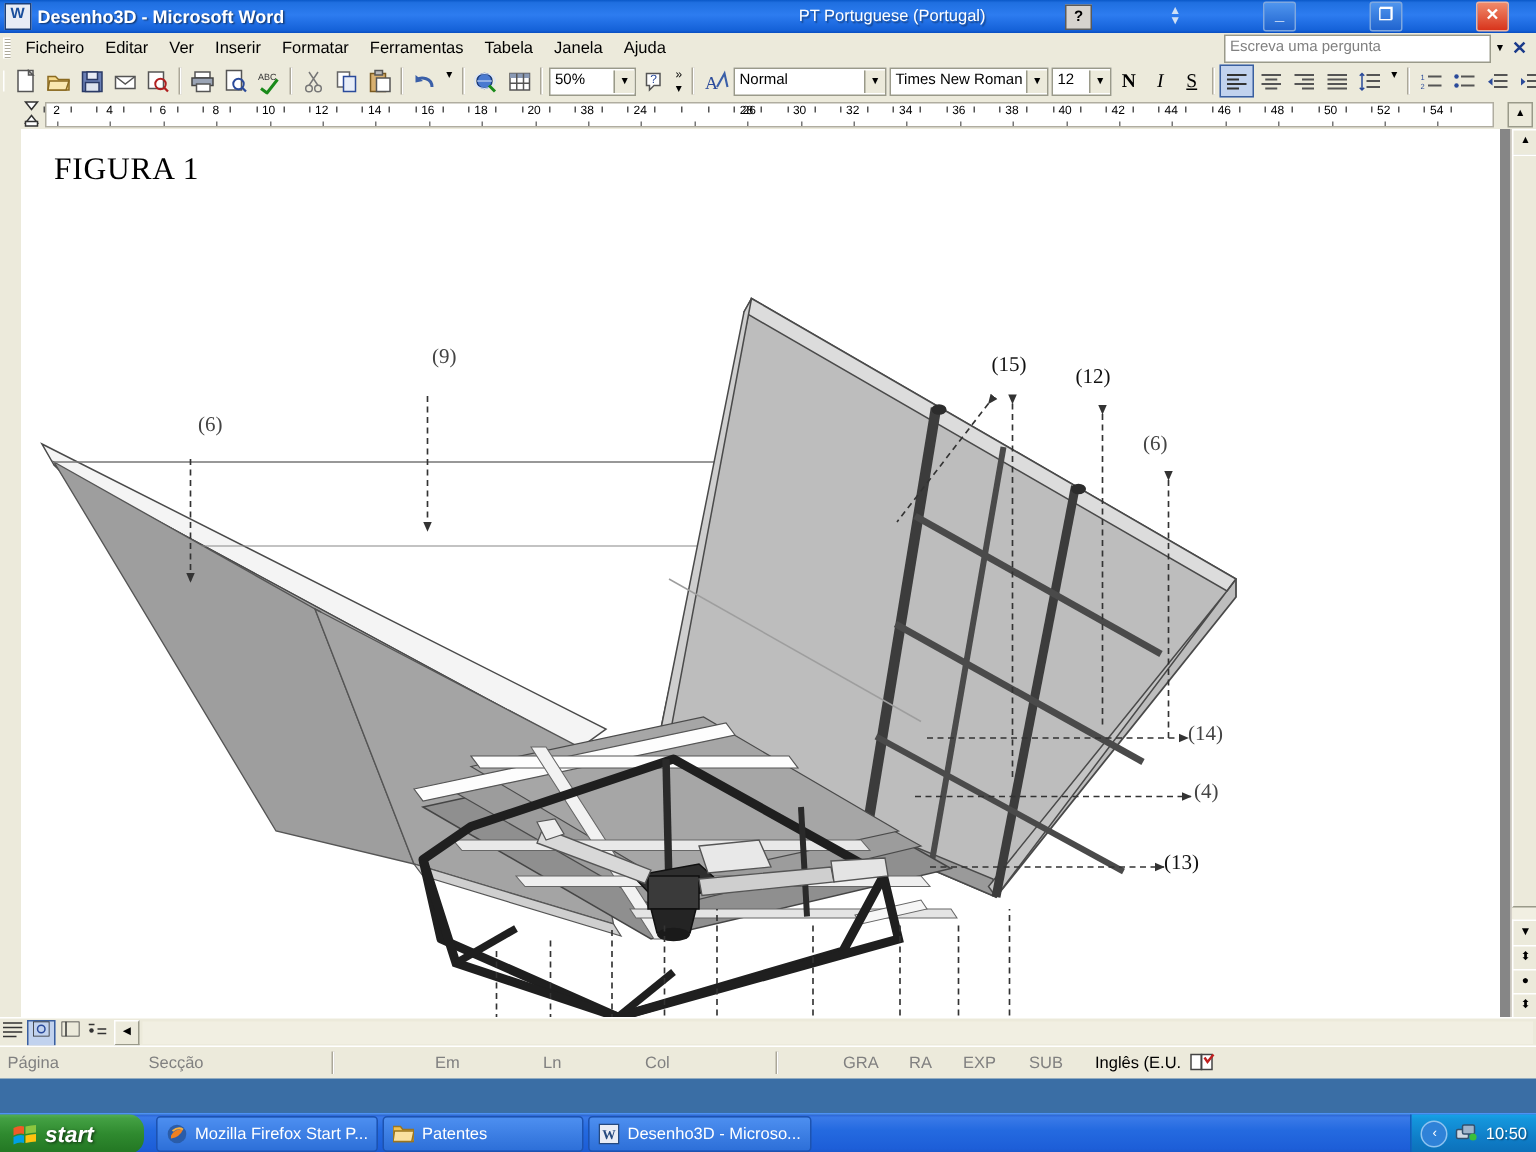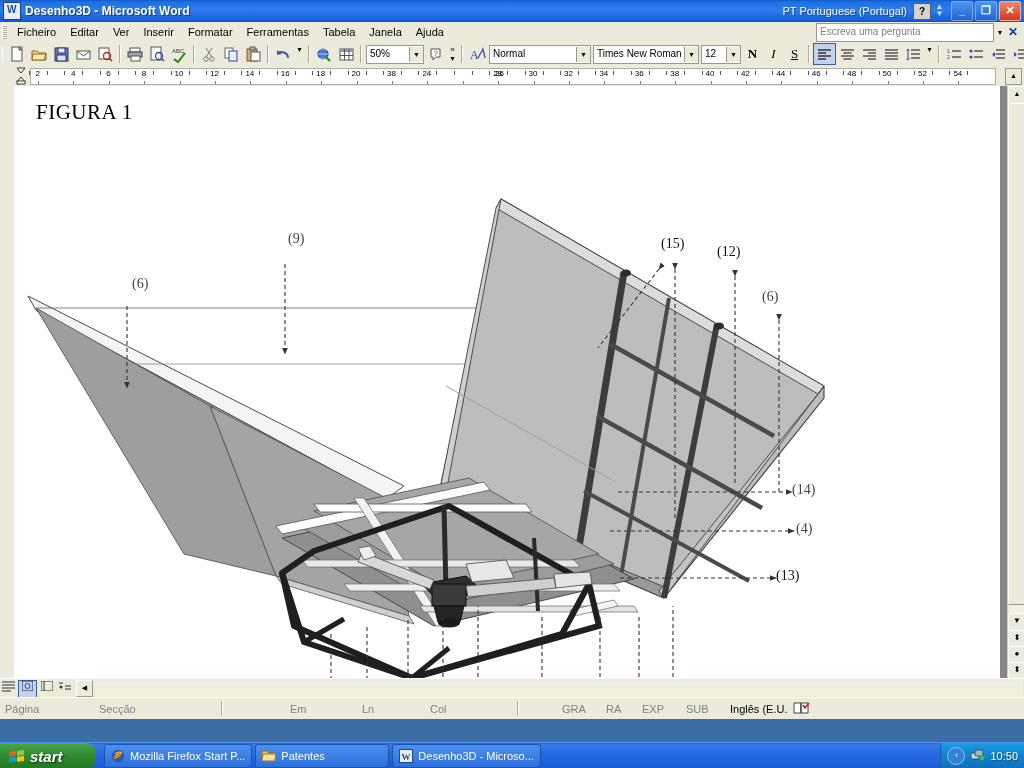--- a/index.html
+++ b/index.html
@@ -14,21 +14,21 @@
   
   .titlebar{
     position:absolute;left:0;top:0;width:1024px;height:22px;
     background:linear-gradient(to bottom,#0a58c8 0%,#1f6fe0 8%,#2d7cf0 45%,#1461d8 92%,#0a4ec0 100%);
     display:flex;align-items:center;color:#fff;
   }
   .tb-icon{width:16px;height:16px;margin:0 4px 0 3px;background:#e8ecf5;border:1px solid #1b3f7a;
     position:relative;flex:0 0 auto;}
   .tb-icon:before{content:"W";position:absolute;left:3px;top:1px;font-size:10px;font-weight:bold;color:#1b4f9c;}
   .tb-title{font-weight:bold;font-size:12px;text-shadow:1px 1px 1px rgba(0,0,0,.5);white-space:nowrap;}
-  .tb-right{margin-left:auto;display:flex;align-items:center;padding-right:3px;}
+  .tb-right{margin-left:auto;display:flex;align-items:center;padding-right:18px;gap:47px;}
   .tb-lang{font-size:11px;color:#fff;margin-right:6px;white-space:nowrap;text-shadow:1px 1px 1px rgba(0,0,0,.4);}
   .tb-help{width:16px;height:15px;background:#d6d3ce;border:1px solid #5a5a5a;color:#000;
     font-size:10px;font-weight:bold;text-align:center;line-height:15px;margin-right:4px;}
   .tb-spin{width:9px;height:16px;margin-right:5px;color:#cfe0f5;font-size:8px;line-height:7px;text-align:center;}
   .tb-btn{width:20px;height:18px;margin-left:2px;border:1px solid #7fa8df;border-radius:2px;
     color:#fff;font-size:11px;font-weight:bold;text-align:center;line-height:17px;
     background:linear-gradient(to bottom,#4f95ee,#2064cf);}
   .tb-btn.close{background:linear-gradient(to bottom,#f08a6a,#d8341c);border-color:#f0b4a0;}
 
   

